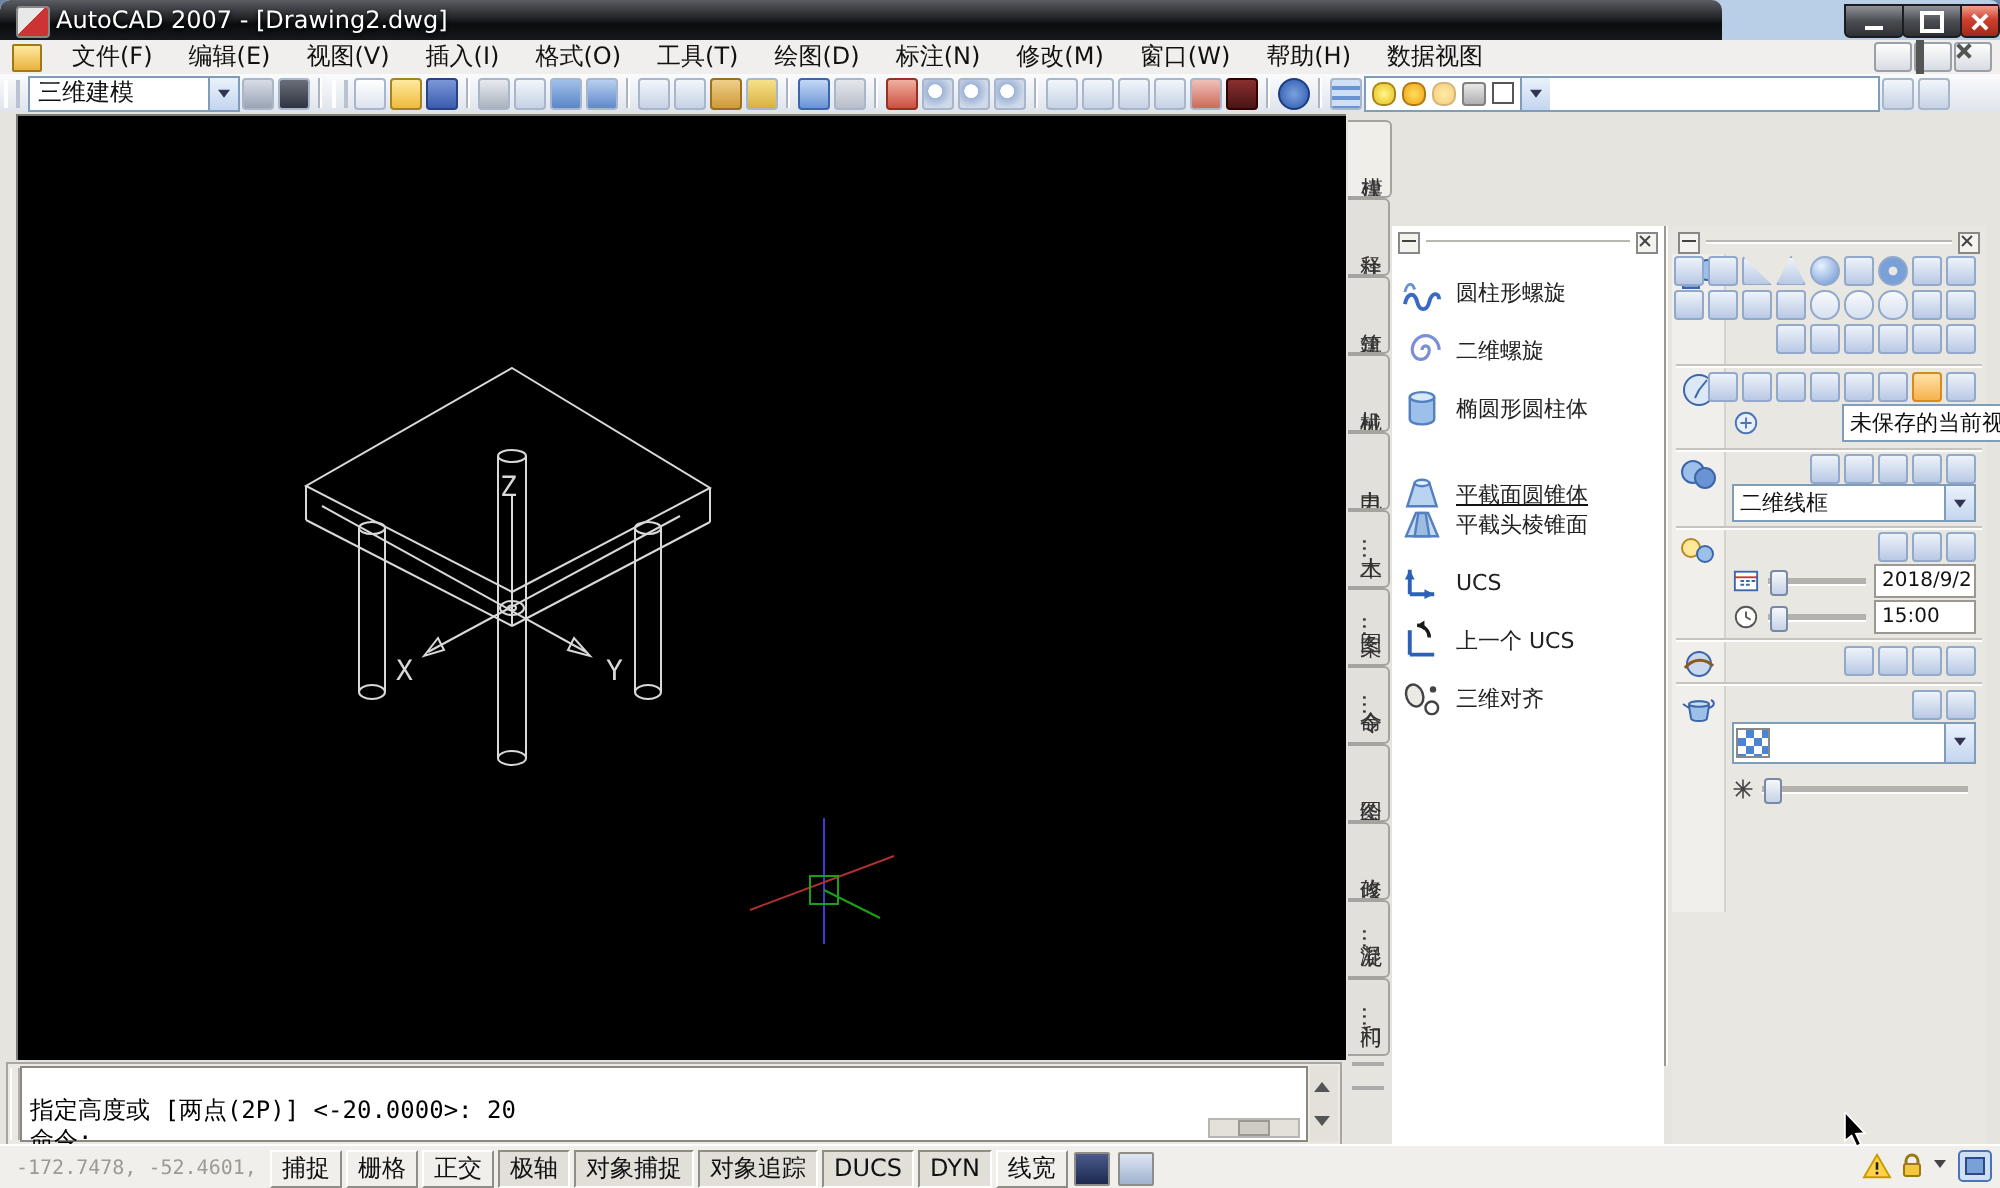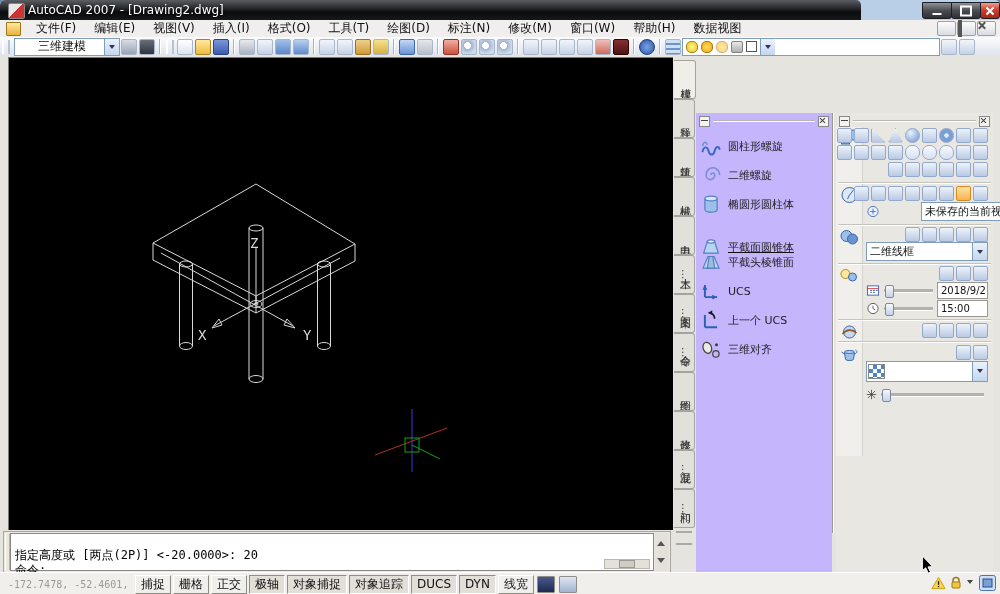--- a/index.html
+++ b/index.html
@@ -37,21 +37,21 @@
   .mdibtn .g-min{background:#555;margin-top:2px;}
   .mdibtn .g-max{border-color:#555;}
   .mdibtn .g-x:before,.mdibtn .g-x:after{background:#555;height:9px;}
   
   #toolbar{left:0;top:37px;width:1000px;height:19px;
     background:linear-gradient(#fafbfd,#dfe4ec);border-bottom:1px solid #9fb6cf;
     display:flex;align-items:center;}
   .grip{width:4px;height:14px;margin:0 2px;border-left:2px solid #fff;border-right:2px solid #b9c2d0;}
   .combo{height:16px;background:#fff;border:1px solid #7f9db9;display:flex;align-items:center;position:relative;}
   #wscombo{width:104px;margin-left:2px;}
-  .combo .ctext{padding-left:4px;font-size:12px;flex:1;white-space:nowrap;overflow:hidden;margin-left:19px;}
+  .combo .ctext{padding-left:4px;font-size:12px;flex:1;white-space:nowrap;overflow:hidden;}
   .caretbox{width:14px;height:100%;background:linear-gradient(#eaf2fc,#c3d6ef);
     border-left:1px solid #7f9db9;position:relative;}
   .caret{position:absolute;left:50%;top:50%;transform:translate(-50%,-30%);
     border:3px solid transparent;border-top:4px solid #335;}
   .ti{width:16px;height:16px;margin:0 1px;border-radius:2px;flex:0 0 auto;
     background:linear-gradient(#f2f6fb,#c6d2e6);border:1px solid #a8b6cc;box-sizing:border-box;}
   .sep{width:1px;height:15px;background:#aab4c2;border-right:1px solid #fff;margin:0 3px;flex:0 0 auto;}
   .tgroup{display:flex;align-items:center;}
   
   [data-name="new-icon"]{background:linear-gradient(#fff,#dde4ee);}
@@ -82,21 +82,21 @@
     border-top:1px solid #7a7a7a;border-left:1px solid #7a7a7a;}
   
   .ptab{position:absolute;left:0;width:20px;height:37px;background:#e2e0da;
     border:1px solid #a5a39d;border-left:none;border-radius:0 3px 3px 0;
     writing-mode:vertical-rl;text-align:center;font-size:11px;color:#333;
     display:flex;align-items:center;justify-content:center;overflow:hidden;}
   .ptab.sel{background:#f0eee9;width:21px;}
   #tabgrip{position:absolute;left:2px;width:16px;height:10px;
     border-top:2px solid #aaa;border-bottom:2px solid #aaa;}
   
-  #palette{left:696px;top:57px;width:136px;height:473px;background:#c4b5fd;}
+  #palette{left:696px;top:57px;width:136px;height:473px;background:#ffffff;}
   #pal-divider{left:832px;top:57px;width:1px;height:420px;background:#9a9890;border-right:1px solid #fbfaf7;}
   #dashboard{left:836px;top:57px;width:157px;height:473px;background:#e9e7e2;}
   .phead{position:absolute;left:3px;right:3px;top:3px;height:10px;display:flex;align-items:center;}
   .pheadbox{width:9px;height:9px;border:1px solid #888;background:#f4f3f0;position:relative;flex:0 0 auto;}
   .pheadbox .hln{position:absolute;left:1px;right:1px;top:3px;height:1px;background:#444;}
   .pheadbox .hx:before,.pheadbox .hx:after{content:"";position:absolute;left:3px;top:0px;width:1px;height:7px;background:#444;}
   .pheadbox .hx:before{transform:rotate(45deg);} .pheadbox .hx:after{transform:rotate(-45deg);}
   .phline{flex:1;height:1px;background:#b8b6b0;border-bottom:1px solid #fff;margin:0 3px;}
   .pitem{position:absolute;left:4px;right:2px;height:26px;display:flex;align-items:center;}
   .pitem .picon{width:22px;height:22px;flex:0 0 auto;margin-right:6px;}

